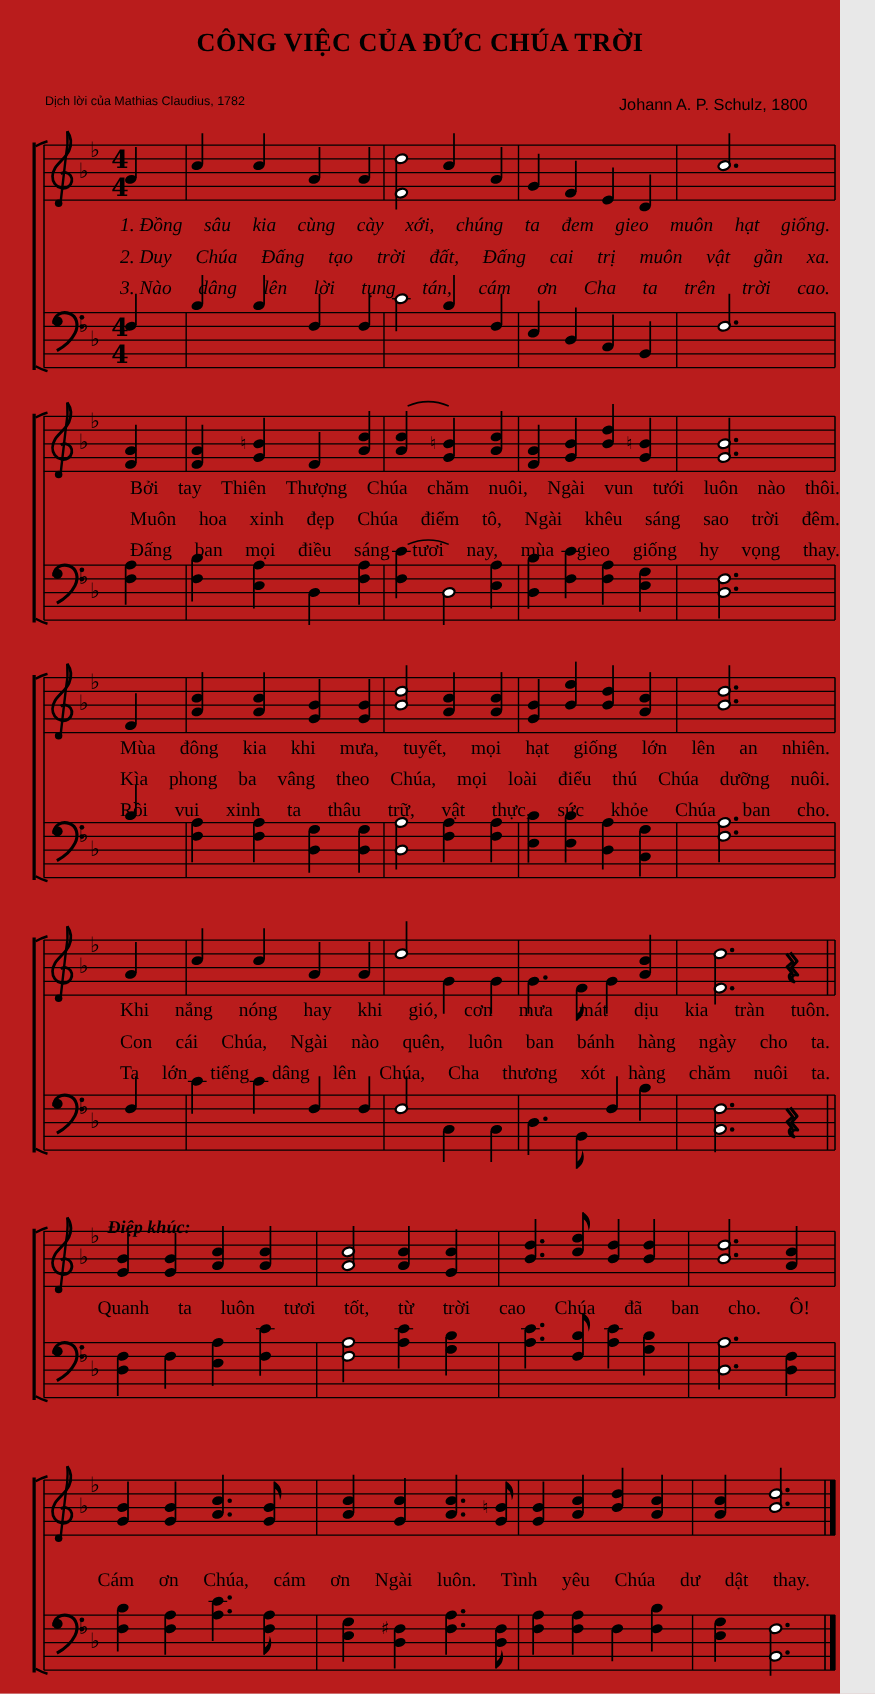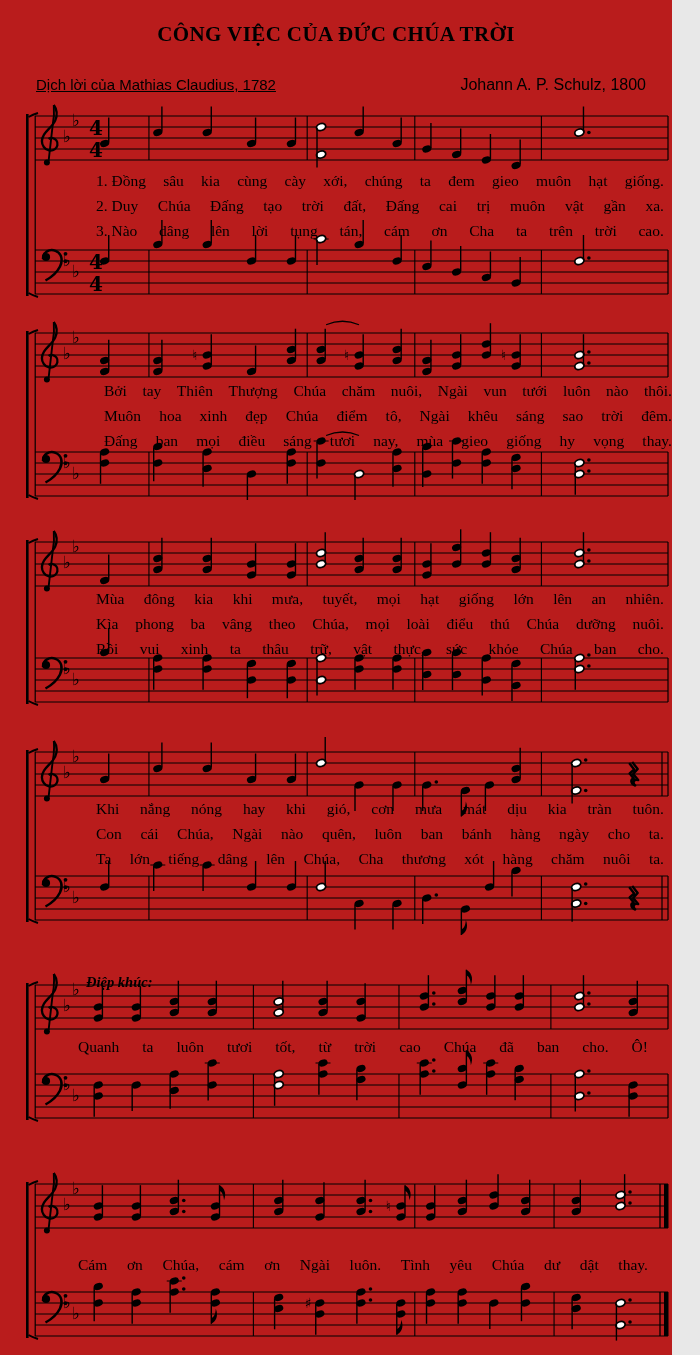--- a/index.html
+++ b/index.html
@@ -1,21 +1,21 @@
 <!DOCTYPE html>
 <html><head>
 <meta charset="utf-8">
 <style>
   html,body{margin:0;padding:0;background:#e8e8e8;}
   .page{position:relative;width:672px;height:1355px;background:#b91c1c;color:#000;
         font-family:"Liberation Serif",serif;overflow:hidden;}
   .title{position:absolute;top:22px;left:0;width:100%;text-align:center;
          font-size:21px;font-weight:bold;letter-spacing:.4px;margin:0;}
-  .credit-left{position:absolute;top:76px;left:36px;font-family:"Liberation Sans",sans-serif;font-size:15px;text-decoration:underline;}
-  .credit-right{position:absolute;top:76px;right:26px;font-family:"Liberation Sans",sans-serif;font-size:16px;}
+  .credit-left{position:absolute;top:76px;left:36px;font-family:"Liberation Sans",sans-serif;font-size:10px;}
+  .credit-right{position:absolute;top:76px;right:26px;font-family:"Liberation Sans",sans-serif;font-size:13px;}
   .chorus-label{position:absolute;top:942px;left:86px;font-style:italic;font-weight:bold;font-size:14.5px;margin-top:32px;}
   .lyrics{position:absolute;font-size:15.5px;}
   .lyrics .line{display:flex;justify-content:space-between;height:25px;white-space:nowrap;}
   svg.staff{position:absolute;left:0;}
   svg.bracket{position:absolute;}
 </style>
 </head>
 <body>
 
 <div class="page" id="page">
@@ -185,21 +185,21 @@
       <g>
         <ellipse cx="516.0799999999999" cy="63" rx="4.7" ry="3.4" transform="rotate(-18 516.0799999999999 63)" fill="#000000"></ellipse>
         <line x1="520.18" x2="520.18" y1="62" y2="37" stroke="#000000" stroke-width="1.4"></line>
       </g>
       <g>
         <ellipse cx="579.38" cy="41" rx="4.7" ry="3.4" transform="rotate(-18 579.38 41)" fill="#ffffff" stroke="#000000" stroke-width="1.8"></ellipse>
         <circle cx="588.88" cy="38" r="1.8" fill="#000000"></circle>
         <line x1="583.48" x2="583.48" y1="40" y2="15" stroke="#000000" stroke-width="1.4"></line>
       </g>
     </svg>
-    <div class="lyrics" style="top: 172px; left: 96px; width: 568px;">
+    <div class="lyrics" style="top: 172px; left: 96px; width: 568px; font-style: italic;">
       <div class="line">
         <span>1. Đồng</span>
         <span>sâu</span>
         <span>kia</span>
         <span>cùng</span>
         <span>cày</span>
         <span>xới,</span>
         <span>chúng</span>
         <span>ta</span>
         <span>đem</span>

